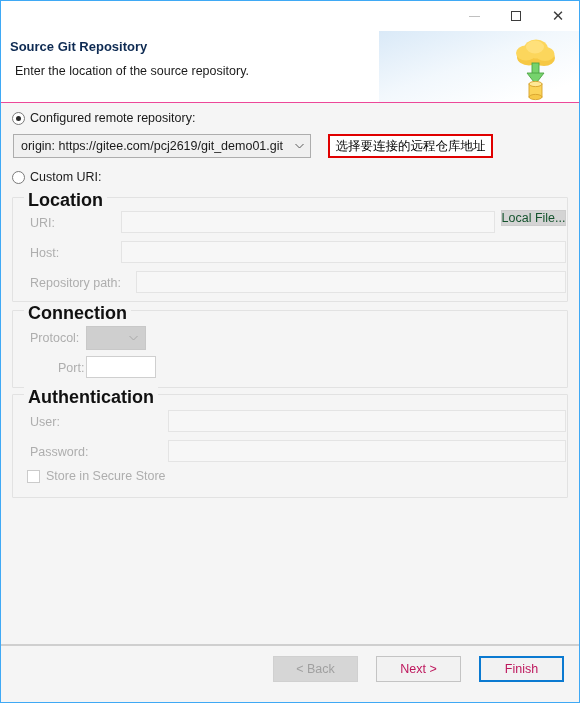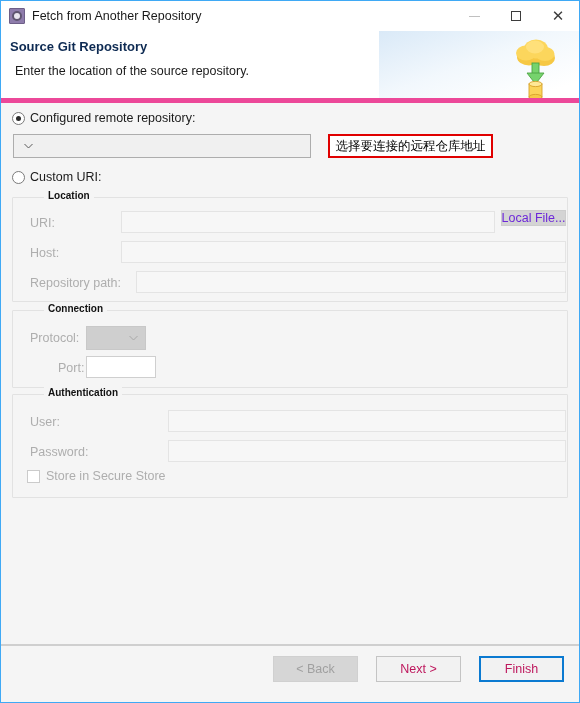--- a/index.html
+++ b/index.html
@@ -95,21 +95,21 @@
     font-size: 15px;
     line-height: 1;
     font-family: "DejaVu Sans", sans-serif;
   }
 
   
   .header {
     position: relative;
     height: 72px;
     background: #ffffff;
-    border-bottom: 5px solid #ec4899;
+    border-bottom: 1px solid #ec4899;
     flex: 0 0 auto;
     overflow: hidden;
   }
   .header-wash {
     position: absolute;
     right: 0; top: 0;
     width: 200px; height: 72px;
     background: linear-gradient(160deg, rgba(205,226,245,0.75) 0%, rgba(226,239,250,0.45) 45%, rgba(255,255,255,0) 85%);
   }
   .header-title {
@@ -210,25 +210,24 @@
   .group {
     position: absolute;
     border: 1px solid #e2e2e2;
     border-radius: 1px;
   }
   .group-label {
     position: absolute;
     top: -8px; left: 11px;
     background: #f5f5f5;
     padding: 0 4px;
-    font-size: 10px;
+    font-size: 18px;
     font-weight: bold;
     color: #111111;
     white-space: nowrap;
-    margin-left: 20px;
   }
 
   .fld-label {
     position: absolute;
     font-size: 12.5px;
     color: #aeaeae;
     white-space: nowrap;
   }
 
   .input {
@@ -244,21 +243,21 @@
 
   .btn-disabled {
     position: absolute;
     height: 16px;
     background: #d4d4d4;
     border: 1px solid #cdcdcd;
     display: flex;
     align-items: center;
     justify-content: center;
     font-size: 12.5px;
-    color: #6d28d9;
+    color: #14532d;
     white-space: nowrap;
     text-align: center;
   }
 
   .combo-disabled {
     position: absolute;
     height: 24px;
     background: #cfcfcf;
     border: 1px solid #c8c8c8;
     display: flex;
@@ -315,27 +314,20 @@
     border: 2px solid #0b7ad1;
     background: #f2f2f2;
   }
 </style>
 </head>
 <body>
 
 <div class="window">
 
   <div class="titlebar">
-    <div class="title-left">
-      <span class="app-icon">
-        <span class="sq"></span>
-          <span class="gear"></span>
-      </span>
-      <span class="title-text">Fetch from Another Repository</span>
-    </div>
     <div class="winbtns">
       <div class="winbtn min">
           <span class="dash"></span>
         </div>
       <div class="winbtn max">
           <span class="box"></span>
         </div>
       <div class="winbtn close">
           <span class="xg">✕</span>
         </div>
@@ -373,20 +365,21 @@
   </div>
 
   <div class="body">
 
     <div class="radio-row" style="left:11px; top:8px;">
       <span class="radio on"></span>
       <span class="radio-label">Configured remote repository:</span>
     </div>
 
     <div class="combo" style="left:12px; top:31px; width:298px;">
+      <span class="combo-text">origin: https://gitee.com/pcj2619/git_demo01.git</span>
       <span class="chev">
         <svg width="9" height="6" viewBox="0 0 9 6">
             <path d="M0.5 1 L4.5 5 L8.5 1" fill="none" stroke="#5a5a5a" stroke-width="1"></path>
           </svg>
       </span>
     </div>
 
     <div class="annot" style="left:327px; top:31px; width:165px; height:24px;">
       <span class="annot-text">选择要连接的远程仓库地址</span>
     </div>

